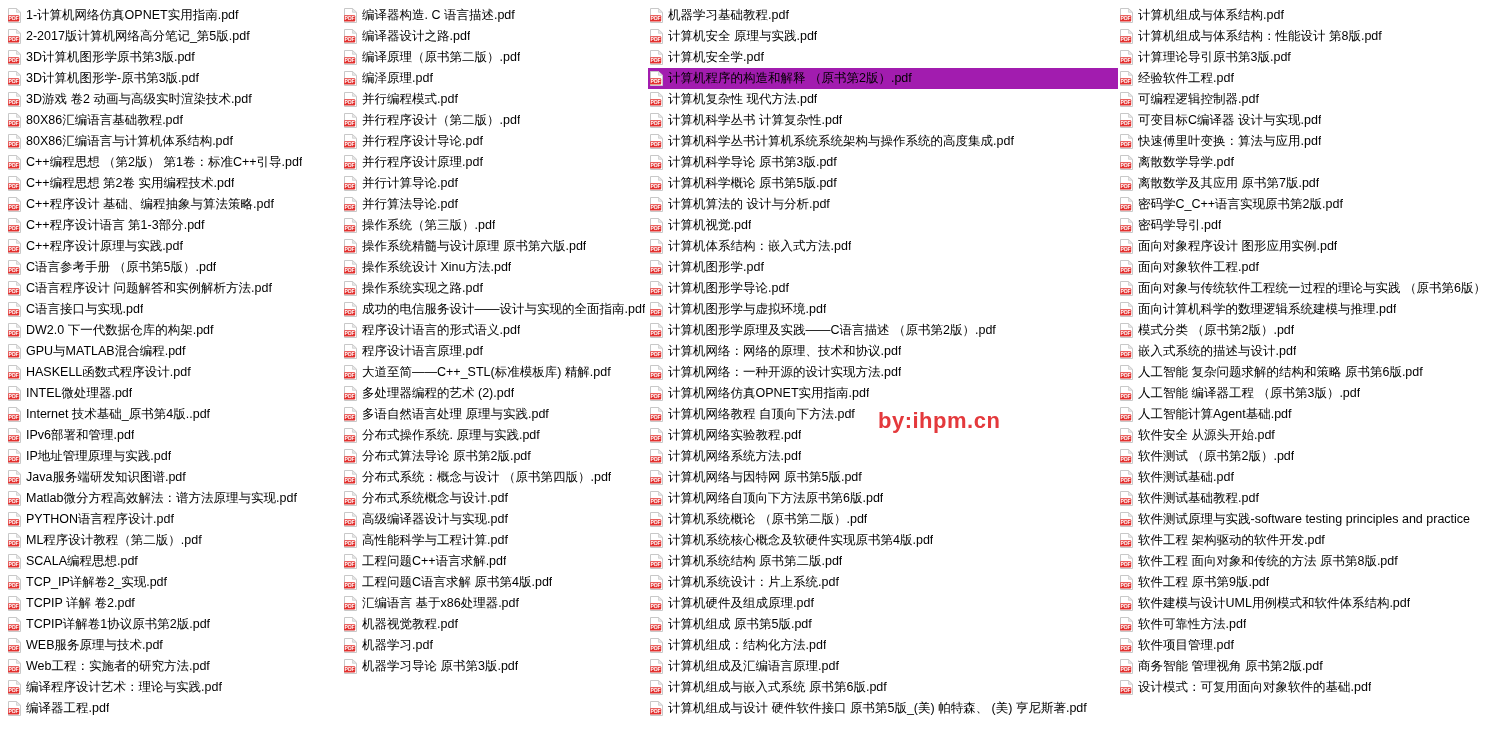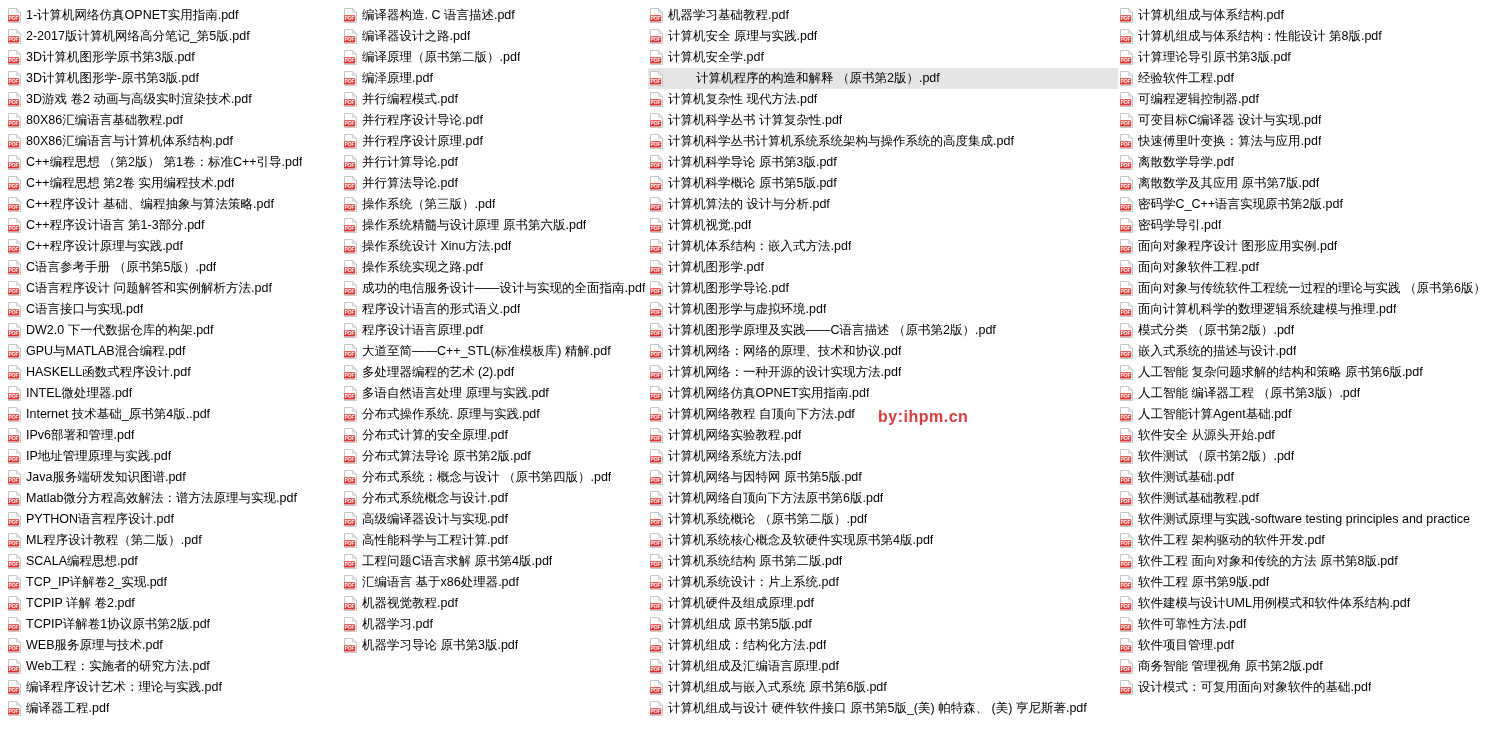--- a/index.html
+++ b/index.html
@@ -39,43 +39,42 @@
     display: flex;
     flex-direction: row;
     align-items: center;
     height: 21px;
     line-height: 21px;
     white-space: nowrap;
     padding-left: 2px;
     box-sizing: border-box;
   }
   .file-row.selected {
-    background: #e5e5e5;
-    gap: 28px;
+    background: #a21caf;
   }
   .pdf-icon {
     width: 13px;
     height: 15px;
     margin-right: 5px;
     flex: 0 0 auto;
     position: relative;
     display: inline-block;
   }
   .pdf-icon svg { display: block; }
   .file-name {
     font-size: 12.5px;
     color: #000000;
     overflow: hidden;
     text-overflow: clip;
   }
   .watermark {
     position: absolute;
     left: 878px;
     top: 408px;
-    font-size: 16px;
+    font-size: 22px;
     font-weight: bold;
     color: #e4393c;
     letter-spacing: 0.5px;
     font-family: "Liberation Sans", sans-serif;
     pointer-events: none;
   }
 </style>
 </head>
 <body>
 
@@ -516,20 +515,31 @@
         </div>
         <div class="file-row">
           <span class="pdf-icon">
             <svg width="13" height="15" viewBox="0 0 13 15" xmlns="http://www.w3.org/2000/svg">
               <path d="M0.5 0.5 H8.5 L12.5 4.3 V14.5 H0.5 Z" fill="#ffffff" stroke="#c8c8c8" stroke-width="1"></path>
               <path d="M8.5 0.5 L12.5 4.3 H8.5 Z" fill="#e8e8e8" stroke="#c8c8c8" stroke-width="0.7"></path>
               <rect x="0" y="7.2" width="11.2" height="6.2" rx="1" fill="#e2302e"></rect>
               <text x="5.6" y="12.3" font-size="5.1" font-family="Liberation Sans, sans-serif" fill="#ffffff" text-anchor="middle" font-weight="bold">PDF</text>
             </svg>
           </span>
+          <span class="file-name">并行程序设计（第二版）.pdf</span>
+        </div>
+        <div class="file-row">
+          <span class="pdf-icon">
+            <svg width="13" height="15" viewBox="0 0 13 15" xmlns="http://www.w3.org/2000/svg">
+              <path d="M0.5 0.5 H8.5 L12.5 4.3 V14.5 H0.5 Z" fill="#ffffff" stroke="#c8c8c8" stroke-width="1"></path>
+              <path d="M8.5 0.5 L12.5 4.3 H8.5 Z" fill="#e8e8e8" stroke="#c8c8c8" stroke-width="0.7"></path>
+              <rect x="0" y="7.2" width="11.2" height="6.2" rx="1" fill="#e2302e"></rect>
+              <text x="5.6" y="12.3" font-size="5.1" font-family="Liberation Sans, sans-serif" fill="#ffffff" text-anchor="middle" font-weight="bold">PDF</text>
+            </svg>
+          </span>
           <span class="file-name">并行程序设计导论.pdf</span>
         </div>
         <div class="file-row">
           <span class="pdf-icon">
             <svg width="13" height="15" viewBox="0 0 13 15" xmlns="http://www.w3.org/2000/svg">
               <path d="M0.5 0.5 H8.5 L12.5 4.3 V14.5 H0.5 Z" fill="#ffffff" stroke="#c8c8c8" stroke-width="1"></path>
               <path d="M8.5 0.5 L12.5 4.3 H8.5 Z" fill="#e8e8e8" stroke="#c8c8c8" stroke-width="0.7"></path>
               <rect x="0" y="7.2" width="11.2" height="6.2" rx="1" fill="#e2302e"></rect>
               <text x="5.6" y="12.3" font-size="5.1" font-family="Liberation Sans, sans-serif" fill="#ffffff" text-anchor="middle" font-weight="bold">PDF</text>
             </svg>
@@ -681,31 +691,20 @@
         </div>
         <div class="file-row">
           <span class="pdf-icon">
             <svg width="13" height="15" viewBox="0 0 13 15" xmlns="http://www.w3.org/2000/svg">
               <path d="M0.5 0.5 H8.5 L12.5 4.3 V14.5 H0.5 Z" fill="#ffffff" stroke="#c8c8c8" stroke-width="1"></path>
               <path d="M8.5 0.5 L12.5 4.3 H8.5 Z" fill="#e8e8e8" stroke="#c8c8c8" stroke-width="0.7"></path>
               <rect x="0" y="7.2" width="11.2" height="6.2" rx="1" fill="#e2302e"></rect>
               <text x="5.6" y="12.3" font-size="5.1" font-family="Liberation Sans, sans-serif" fill="#ffffff" text-anchor="middle" font-weight="bold">PDF</text>
             </svg>
           </span>
-          <span class="file-name">分布式计算的安全原理.pdf</span>
-        </div>
-        <div class="file-row">
-          <span class="pdf-icon">
-            <svg width="13" height="15" viewBox="0 0 13 15" xmlns="http://www.w3.org/2000/svg">
-              <path d="M0.5 0.5 H8.5 L12.5 4.3 V14.5 H0.5 Z" fill="#ffffff" stroke="#c8c8c8" stroke-width="1"></path>
-              <path d="M8.5 0.5 L12.5 4.3 H8.5 Z" fill="#e8e8e8" stroke="#c8c8c8" stroke-width="0.7"></path>
-              <rect x="0" y="7.2" width="11.2" height="6.2" rx="1" fill="#e2302e"></rect>
-              <text x="5.6" y="12.3" font-size="5.1" font-family="Liberation Sans, sans-serif" fill="#ffffff" text-anchor="middle" font-weight="bold">PDF</text>
-            </svg>
-          </span>
           <span class="file-name">分布式算法导论  原书第2版.pdf</span>
         </div>
         <div class="file-row">
           <span class="pdf-icon">
             <svg width="13" height="15" viewBox="0 0 13 15" xmlns="http://www.w3.org/2000/svg">
               <path d="M0.5 0.5 H8.5 L12.5 4.3 V14.5 H0.5 Z" fill="#ffffff" stroke="#c8c8c8" stroke-width="1"></path>
               <path d="M8.5 0.5 L12.5 4.3 H8.5 Z" fill="#e8e8e8" stroke="#c8c8c8" stroke-width="0.7"></path>
               <rect x="0" y="7.2" width="11.2" height="6.2" rx="1" fill="#e2302e"></rect>
               <text x="5.6" y="12.3" font-size="5.1" font-family="Liberation Sans, sans-serif" fill="#ffffff" text-anchor="middle" font-weight="bold">PDF</text>
             </svg>
@@ -737,20 +736,31 @@
         <div class="file-row">
           <span class="pdf-icon">
             <svg width="13" height="15" viewBox="0 0 13 15" xmlns="http://www.w3.org/2000/svg">
               <path d="M0.5 0.5 H8.5 L12.5 4.3 V14.5 H0.5 Z" fill="#ffffff" stroke="#c8c8c8" stroke-width="1"></path>
               <path d="M8.5 0.5 L12.5 4.3 H8.5 Z" fill="#e8e8e8" stroke="#c8c8c8" stroke-width="0.7"></path>
               <rect x="0" y="7.2" width="11.2" height="6.2" rx="1" fill="#e2302e"></rect>
               <text x="5.6" y="12.3" font-size="5.1" font-family="Liberation Sans, sans-serif" fill="#ffffff" text-anchor="middle" font-weight="bold">PDF</text>
             </svg>
           </span>
           <span class="file-name">高性能科学与工程计算.pdf</span>
+        </div>
+        <div class="file-row">
+          <span class="pdf-icon">
+            <svg width="13" height="15" viewBox="0 0 13 15" xmlns="http://www.w3.org/2000/svg">
+              <path d="M0.5 0.5 H8.5 L12.5 4.3 V14.5 H0.5 Z" fill="#ffffff" stroke="#c8c8c8" stroke-width="1"></path>
+              <path d="M8.5 0.5 L12.5 4.3 H8.5 Z" fill="#e8e8e8" stroke="#c8c8c8" stroke-width="0.7"></path>
+              <rect x="0" y="7.2" width="11.2" height="6.2" rx="1" fill="#e2302e"></rect>
+              <text x="5.6" y="12.3" font-size="5.1" font-family="Liberation Sans, sans-serif" fill="#ffffff" text-anchor="middle" font-weight="bold">PDF</text>
+            </svg>
+          </span>
+          <span class="file-name">工程问题C++语言求解.pdf</span>
         </div>
         <div class="file-row">
           <span class="pdf-icon">
             <svg width="13" height="15" viewBox="0 0 13 15" xmlns="http://www.w3.org/2000/svg">
               <path d="M0.5 0.5 H8.5 L12.5 4.3 V14.5 H0.5 Z" fill="#ffffff" stroke="#c8c8c8" stroke-width="1"></path>
               <path d="M8.5 0.5 L12.5 4.3 H8.5 Z" fill="#e8e8e8" stroke="#c8c8c8" stroke-width="0.7"></path>
               <rect x="0" y="7.2" width="11.2" height="6.2" rx="1" fill="#e2302e"></rect>
               <text x="5.6" y="12.3" font-size="5.1" font-family="Liberation Sans, sans-serif" fill="#ffffff" text-anchor="middle" font-weight="bold">PDF</text>
             </svg>
           </span>

